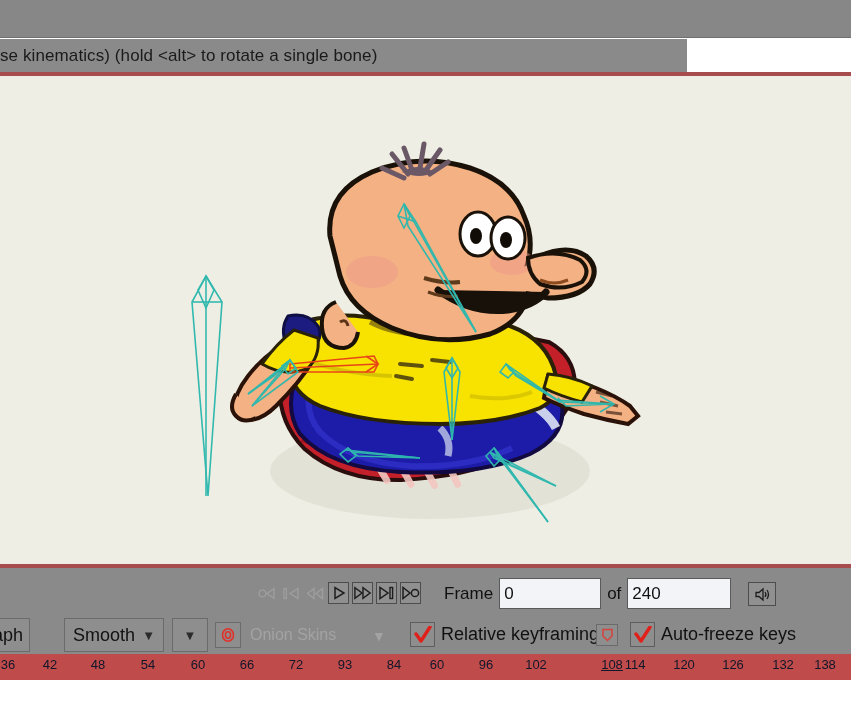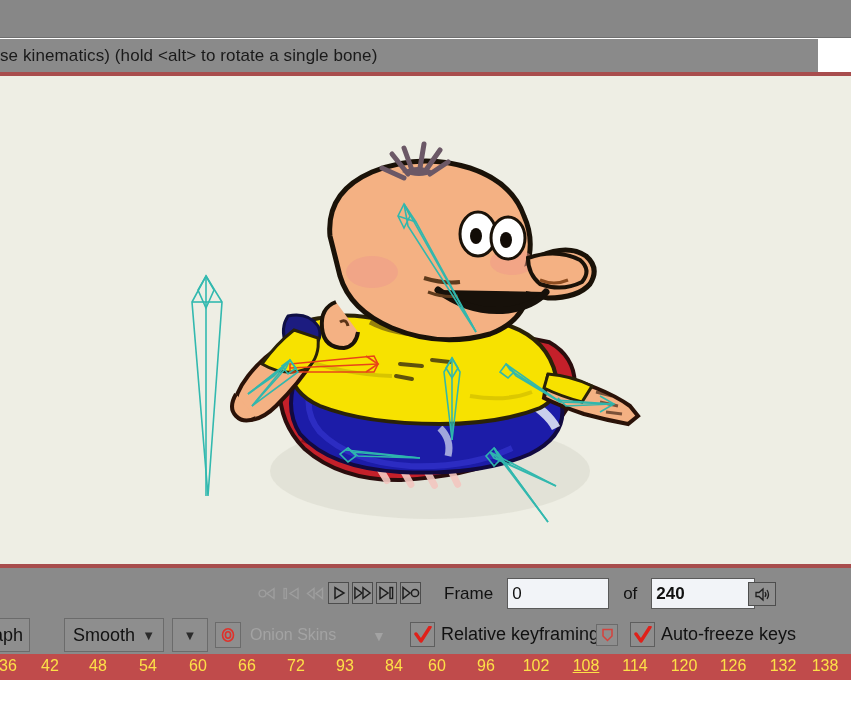--- a/index.html
+++ b/index.html
@@ -15,21 +15,21 @@
     background: #ffffff;
   }
 
   
   .top-blank {
     position: absolute; left: 0; top: 0; width: 851px; height: 38px;
     background: #878787;
     border-bottom: 1px solid #6f6f6f;
   }
   .status-bar {
-    position: absolute; left: 0; top: 39px; width: 818px; height: 33px;
+    position: absolute; left: 0; top: 39px; width: 687px; height: 33px;
     background: #8a8a8a;
     display: flex; align-items: center;
   }
   .status-text {
     font-size: 17px; color: #1a1a1a;
     white-space: nowrap; padding-left: 0px;
     letter-spacing: 0.1px;
   }
   .red-rule {
     position: absolute; left: 0; width: 851px; height: 4px;
@@ -62,31 +62,31 @@
     background: #8a8a8a;
   }
   .tbtn.framed {
     border: 1px solid #4d4d4d;
     background: #909090;
   }
   .tbtn svg { display: block; }
 
   .frame-group {
     position: absolute; left: 444px; top: 578px;
-    display: flex; align-items: center; gap: 14px;
+    display: flex; align-items: center; gap: 6px;
   }
   .fl { font-size: 17px; color: #111; }
   .fin {
     width: 102px; height: 31px;
     background: #f2f4f8;
     border: 1px solid #5a5a5a;
     font-size: 17px; color: #111;
     padding: 0 4px; line-height: 29px;
   }
-  .fin.wide { width: 104px; font-weight: bold; }
+  .fin.wide { width: 104px; }
   .sound-btn {
     position: absolute; left: 748px; top: 582px;
     width: 28px; height: 24px;
     border: 1px solid #4d4d4d; background: #909090;
     display: flex; align-items: center; justify-content: center;
   }
 
   
   .optbar {
     position: absolute; left: 0; top: 616px; width: 851px; height: 38px;
@@ -137,21 +137,21 @@
   }
 
   
   .ruler {
     position: absolute; left: 0; top: 654px; width: 851px; height: 26px;
     background: #c04b4b;
     overflow: hidden;
   }
   .tick {
     position: absolute; top: 3px;
-    font-size: 16px; color: #fde047;
+    font-size: 13px; color: #0f172a;
     transform: translateX(-50%);
     white-space: nowrap;
   }
   .below {
     position: absolute; left: 0; top: 680px; width: 851px; height: 48px;
     background: #ffffff;
   }
 </style>
 </head>
 <body>
@@ -429,21 +429,21 @@
       <span class="tick" style="left: 98px;">48</span>
       <span class="tick" style="left: 148px;">54</span>
       <span class="tick" style="left: 198px;">60</span>
       <span class="tick" style="left: 247px;">66</span>
       <span class="tick" style="left: 296px;">72</span>
       <span class="tick" style="left: 345px;">93</span>
       <span class="tick" style="left: 394px;">84</span>
       <span class="tick" style="left: 437px;">60</span>
       <span class="tick" style="left: 486px;">96</span>
       <span class="tick" style="left: 536px;">102</span>
-      <span class="tick" style="left: 586px; text-decoration: underline;">108</span>
+      <span class="tick" style="left: 612px; text-decoration: underline;">108</span>
       <span class="tick" style="left: 635px;">114</span>
       <span class="tick" style="left: 684px;">120</span>
       <span class="tick" style="left: 733px;">126</span>
       <span class="tick" style="left: 783px;">132</span>
       <span class="tick" style="left: 825px;">138</span>
     </div>
 
   <div class="below"></div>
 </div>
 

